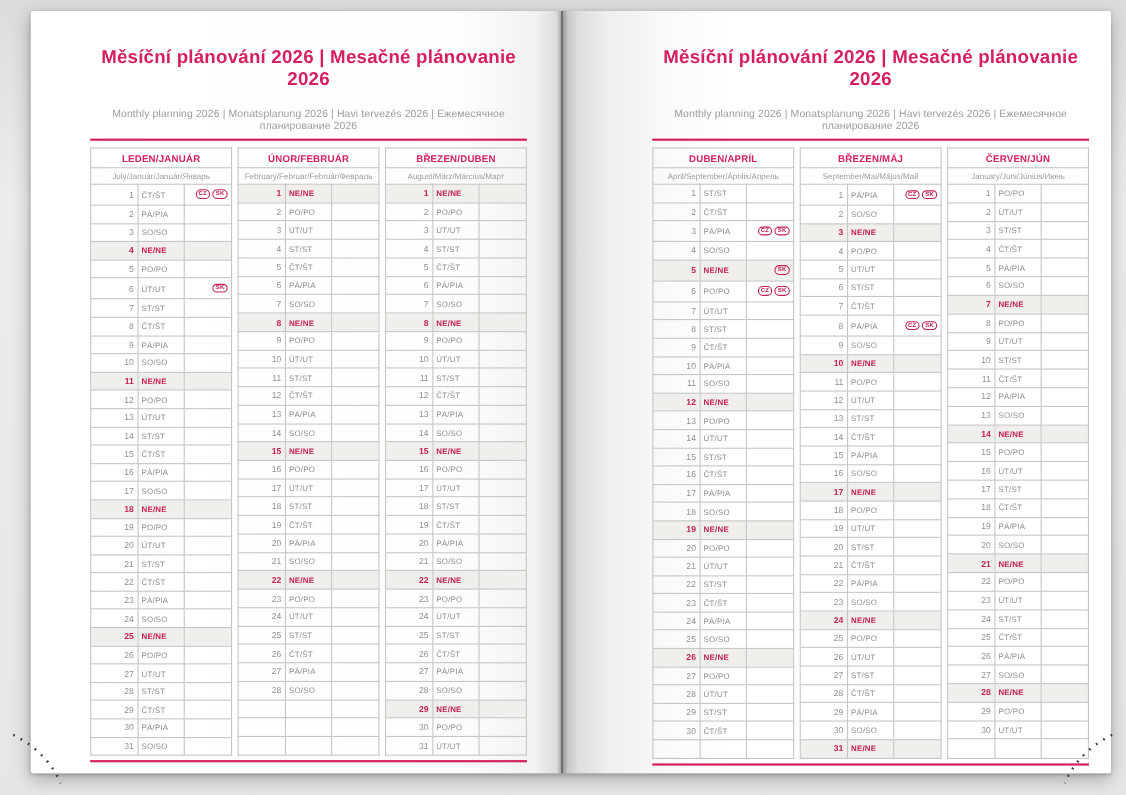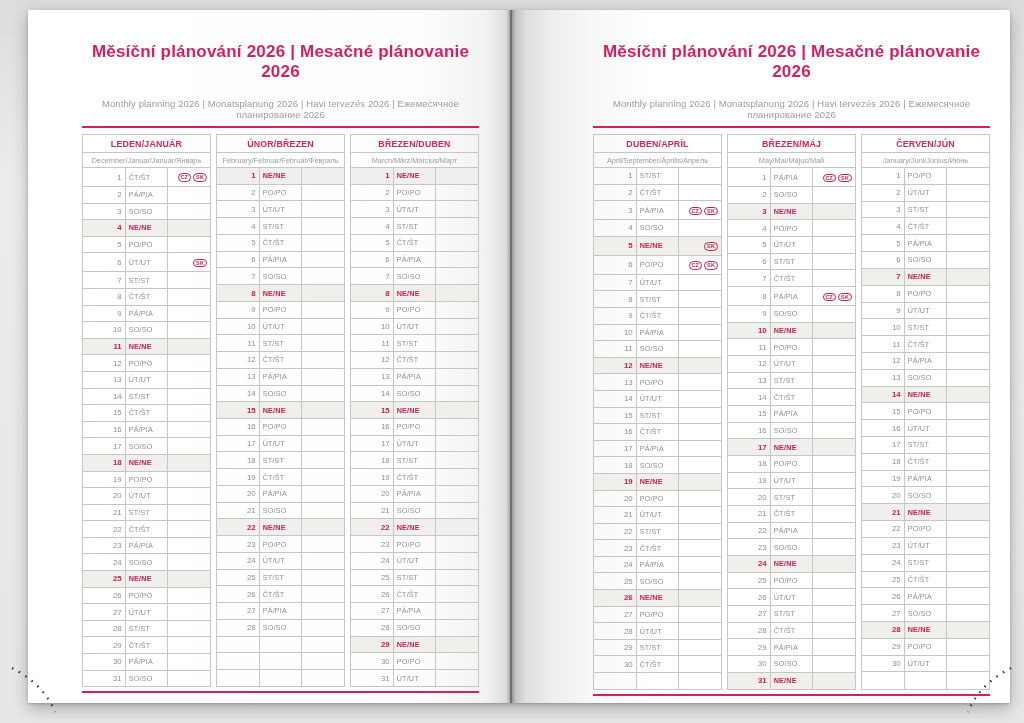--- a/index.html
+++ b/index.html
@@ -75,21 +75,21 @@
         <h1 class="page-title">Měsíční plánování 2026 | Mesačné plánovanie 2026</h1>
         <div class="page-subtitle">Monthly planning 2026 | Monatsplanung 2026 | Havi tervezés 2026 | Ежемесячное планирование 2026</div>
         <div class="rule"></div>
         <div class="months">
             <table class="month-table">
               <thead>
                 <tr>
                   <th class="mh" colspan="3">LEDEN/JANUÁR</th>
                 </tr>
                 <tr>
-                  <th class="ml" colspan="3">December/Januar/Január/Январь</th>
+                  <th class="ml" colspan="3">July/Januar/Január/Январь</th>
                 </tr>
               </thead>
               <tbody>
                 <tr>
                   <td class="num">1</td>
                   <td class="dow">ČT/ŠT</td>
                   <td class="note"><span class="badge">CZ</span><span class="badge">SK</span></td>
                 </tr>
                 <tr>
                   <td class="num">2</td>
@@ -239,21 +239,21 @@
                 <tr>
                   <td class="num">31</td>
                   <td class="dow">SO/SO</td>
                   <td class="note"></td>
                 </tr>
               </tbody>
             </table>
             <table class="month-table">
               <thead>
                 <tr>
-                  <th class="mh" colspan="3">ÚNOR/BŘEZEN</th>
+                  <th class="mh" colspan="3">ÚNOR/FEBRUÁR</th>
                 </tr>
                 <tr>
                   <th class="ml" colspan="3">February/Februar/Február/Февраль</th>
                 </tr>
               </thead>
               <tbody>
                 <tr class="sunday">
                   <td class="num">1</td>
                   <td class="dow">NE/NE</td>
                   <td class="note"></td>
@@ -409,21 +409,21 @@
                   <td class="note"></td>
                 </tr>
               </tbody>
             </table>
             <table class="month-table">
               <thead>
                 <tr>
                   <th class="mh" colspan="3">BŘEZEN/DUBEN</th>
                 </tr>
                 <tr>
-                  <th class="ml" colspan="3">March/März/Március/Март</th>
+                  <th class="ml" colspan="3">August/März/Március/Март</th>
                 </tr>
               </thead>
               <tbody>
                 <tr class="sunday">
                   <td class="num">1</td>
                   <td class="dow">NE/NE</td>
                   <td class="note"></td>
                 </tr>
                 <tr>
                   <td class="num">2</td>
@@ -756,21 +756,21 @@
                   <td class="note"></td>
                 </tr>
               </tbody>
             </table>
             <table class="month-table">
               <thead>
                 <tr>
                   <th class="mh" colspan="3">BŘEZEN/MÁJ</th>
                 </tr>
                 <tr>
-                  <th class="ml" colspan="3">May/Mai/Május/Май</th>
+                  <th class="ml" colspan="3">September/Mai/Május/Май</th>
                 </tr>
               </thead>
               <tbody>
                 <tr>
                   <td class="num">1</td>
                   <td class="dow">PÁ/PIA</td>
                   <td class="note"><span class="badge">CZ</span><span class="badge">SK</span></td>
                 </tr>
                 <tr>
                   <td class="num">2</td>

